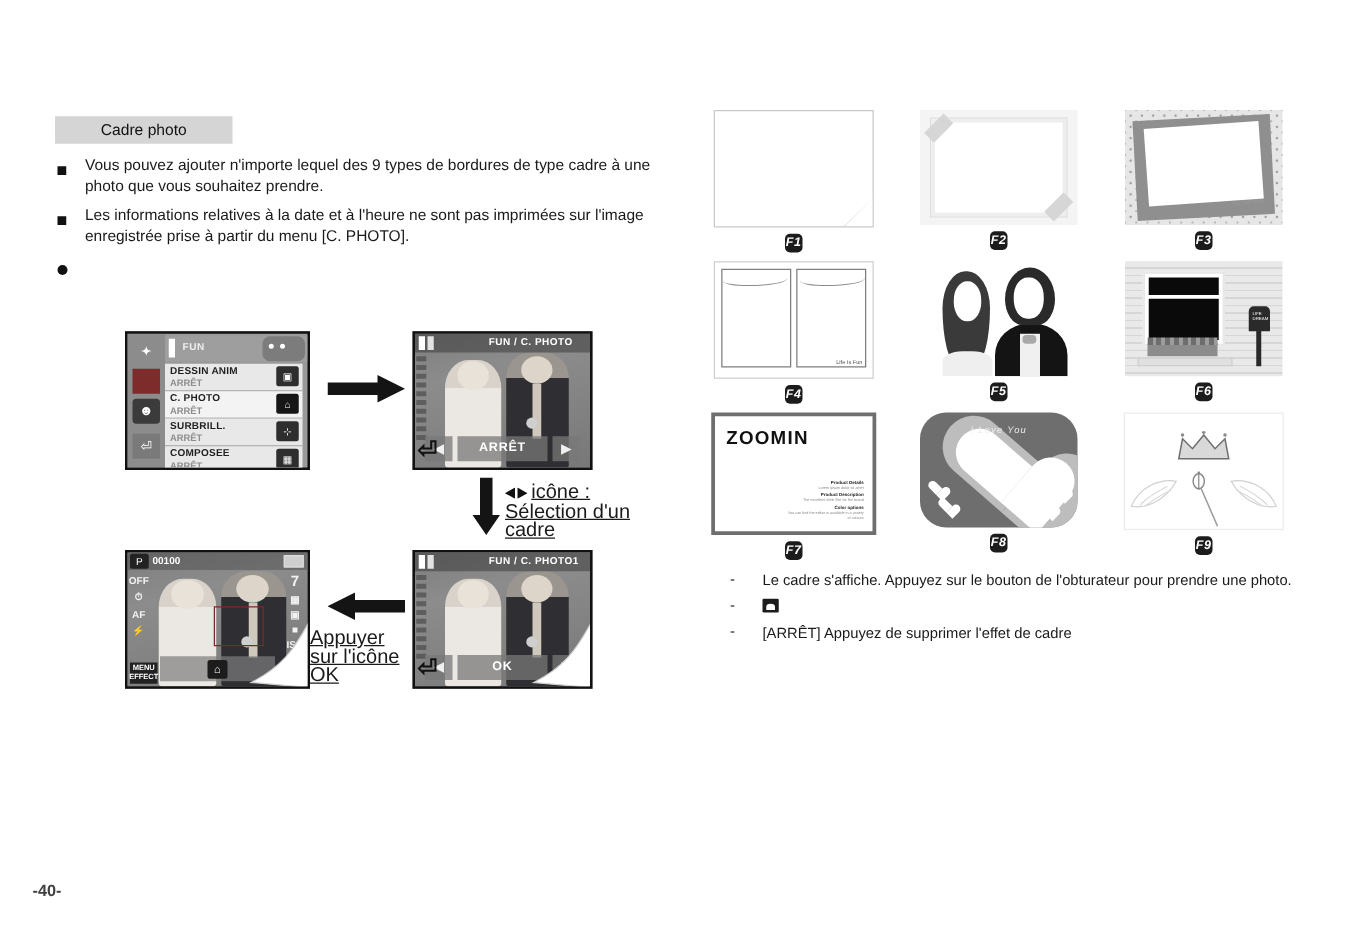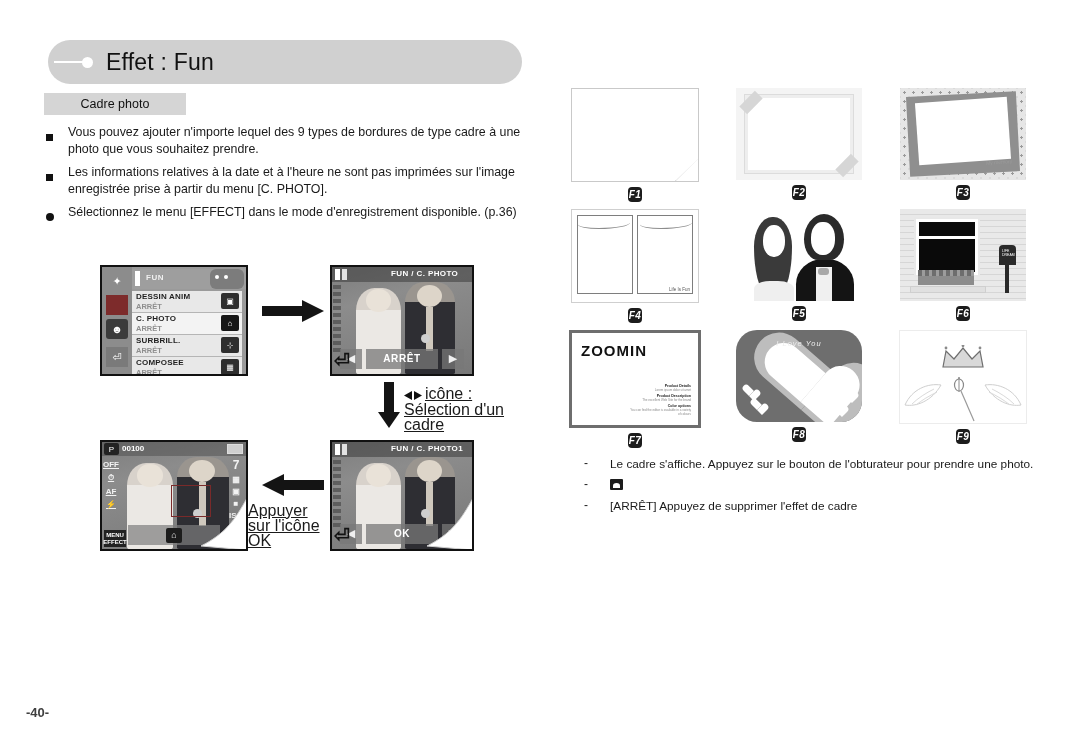--- a/index.html
+++ b/index.html
@@ -91,21 +91,21 @@
   .ph .backic{position:absolute;left:-2px;bottom:2px;width:24px;height:24px;
       display:flex;align-items:center;justify-content:center;font-size:19px;color:#111;font-weight:bold;}
   .curl{position:absolute;right:-1px;bottom:-1px;width:52px;height:52px;pointer-events:none;}
 
   
   .lv-top{position:absolute;left:0;top:0;right:0;height:14px;background:rgba(70,70,70,.45);}
   .lv-top .mode{position:absolute;left:2px;top:1px;width:15px;height:12px;background:#222;color:#fff;font-size:8px;display:flex;align-items:center;justify-content:center;border-radius:2px;}
   .lv-top .cnt{position:absolute;left:20px;top:2px;font-size:8px;color:#fff;font-weight:bold;}
   .lv-top .batt{position:absolute;right:3px;top:2px;width:14px;height:8px;border:1px solid #ddd;background:#cfcfcf;}
   .lv-left{position:absolute;left:1px;top:18px;width:16px;bottom:18px;color:#f2f2f2;font-size:8px;font-weight:bold;}
-  .lv-left i{display:block;margin-bottom:4px;text-align:center;font-style:normal;text-decoration:underline;}
+  .lv-left i{display:block;margin-bottom:4px;text-align:center;font-style:normal;}
   .lv-right{position:absolute;right:1px;top:16px;width:18px;bottom:6px;color:#f2f2f2;font-size:8px;font-weight:bold;text-align:center;}
   .lv-right i{display:block;margin-bottom:3px;font-style:normal;}
   .lv-right i.big{font-size:12px;}
   .lv-menu{position:absolute;left:2px;bottom:2px;width:22px;height:17px;background:#222;color:#fff;font-size:6px;
       display:flex;flex-direction:column;align-items:center;justify-content:center;line-height:7px;font-weight:bold;}
   .lv-focus{position:absolute;left:48%;top:40%;width:38px;height:30px;border:1px solid #7a2a2a;}
   .lv-bottom{position:absolute;left:26px;right:26px;bottom:4px;height:20px;background:rgba(125,125,125,.7);
       display:flex;align-items:center;justify-content:center;}
   .lv-bottom .ic{width:16px;height:15px;background:#1c1c1c;color:#fff;font-size:9px;display:flex;align-items:center;justify-content:center;border-radius:2px;}
 
@@ -229,44 +229,36 @@
   .frameglyph::after{content:"";position:absolute;left:3px;bottom:2px;width:7px;height:5px;background:#fff;border-radius:50% 50% 0 0;}
 
   
   .pageno{position:absolute;left:26px;top:705px;font-size:13px;font-weight:bold;color:#404040;}
 </style>
 </head>
 <body>
 
 <div class="page">
 
-  <div class="title-bar">
-    <span class="title-lead">
-      <span class="ln"></span>
-        <span class="dot"></span>
-    </span>
-    <span class="title-text">Effet : Fun</span>
-  </div>
 
   <div class="subtitle-box">
     <span class="subtitle-text">Cadre photo</span>
   </div>
 
   <div class="bullets">
     <div class="blt">
       <span class="mk"><i></i></span>
       <span class="tx">Vous pouvez ajouter n'importe lequel des 9 types de bordures de type cadre à une photo que vous souhaitez prendre.</span>
     </div>
     <div class="blt">
       <span class="mk"><i></i></span>
       <span class="tx">Les informations relatives à la date et à l'heure ne sont pas imprimées sur l'image enregistrée prise à partir du menu [C. PHOTO].</span>
     </div>
     <div class="blt round">
       <span class="mk"><i></i></span>
-      <span class="tx">Sélectionnez le menu [EFFECT] dans le mode d'enregistrement disponible. (p.36)</span>
     </div>
   </div>
 
   <div class="lcd menu">
     <div class="m-side">
       <div class="m-ic i1">✦</div>
       <div class="m-ic i2"></div>
       <div class="m-ic i3">☻</div>
       <div class="m-ic i4">⏎</div>
     </div>

